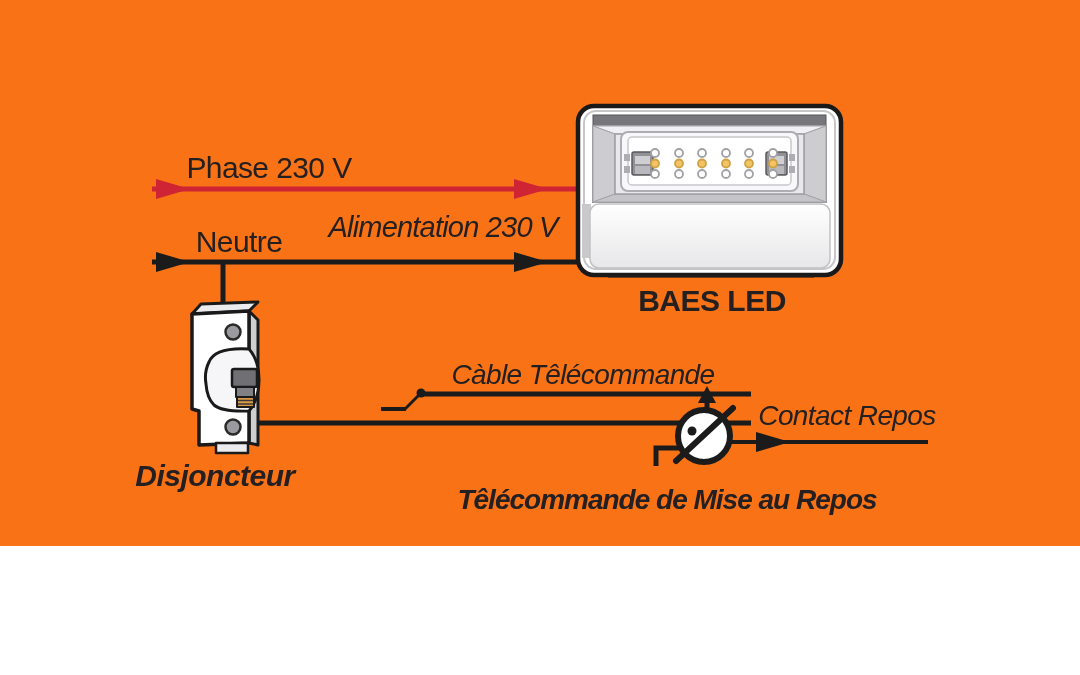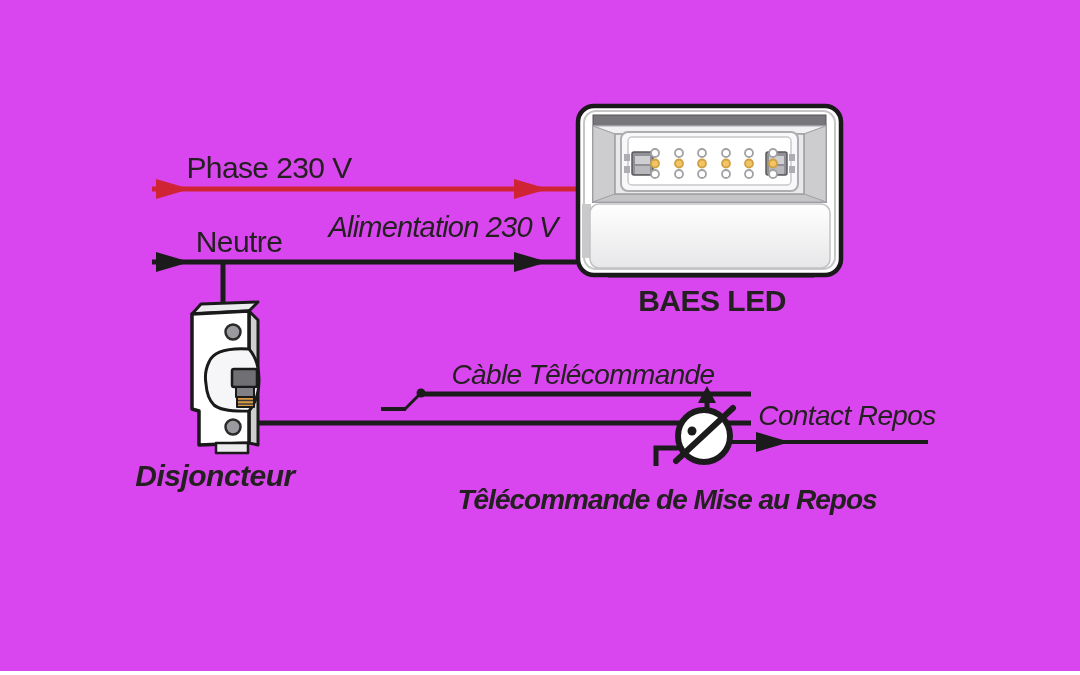--- a/index.html
+++ b/index.html
@@ -1,16 +1,16 @@
 <!DOCTYPE html>
 <html><head>
 <meta charset="utf-8">
 <style>
   html,body { margin:0; padding:0; background:#ffffff; }
-  .canvas { position:relative; width:1080px; height:671px; background:#d946ef; overflow:hidden; }
+  .canvas { position:relative; width:1080px; height:546px; background:#f97316; overflow:hidden; }
   svg { display:block; }
   text {
     font-family:"Liberation Sans","DejaVu Sans",sans-serif;
     fill:#242021;
   }
   .s30  { font-size:30px; letter-spacing:-0.6px; }
   .s29  { font-size:29px; letter-spacing:-0.8px; }
   .s28  { font-size:28px; letter-spacing:-0.6px; }
   .s28t { font-size:28px; letter-spacing:-1px; }
   .sb   { font-size:30px; font-weight:bold; letter-spacing:-0.5px; }

